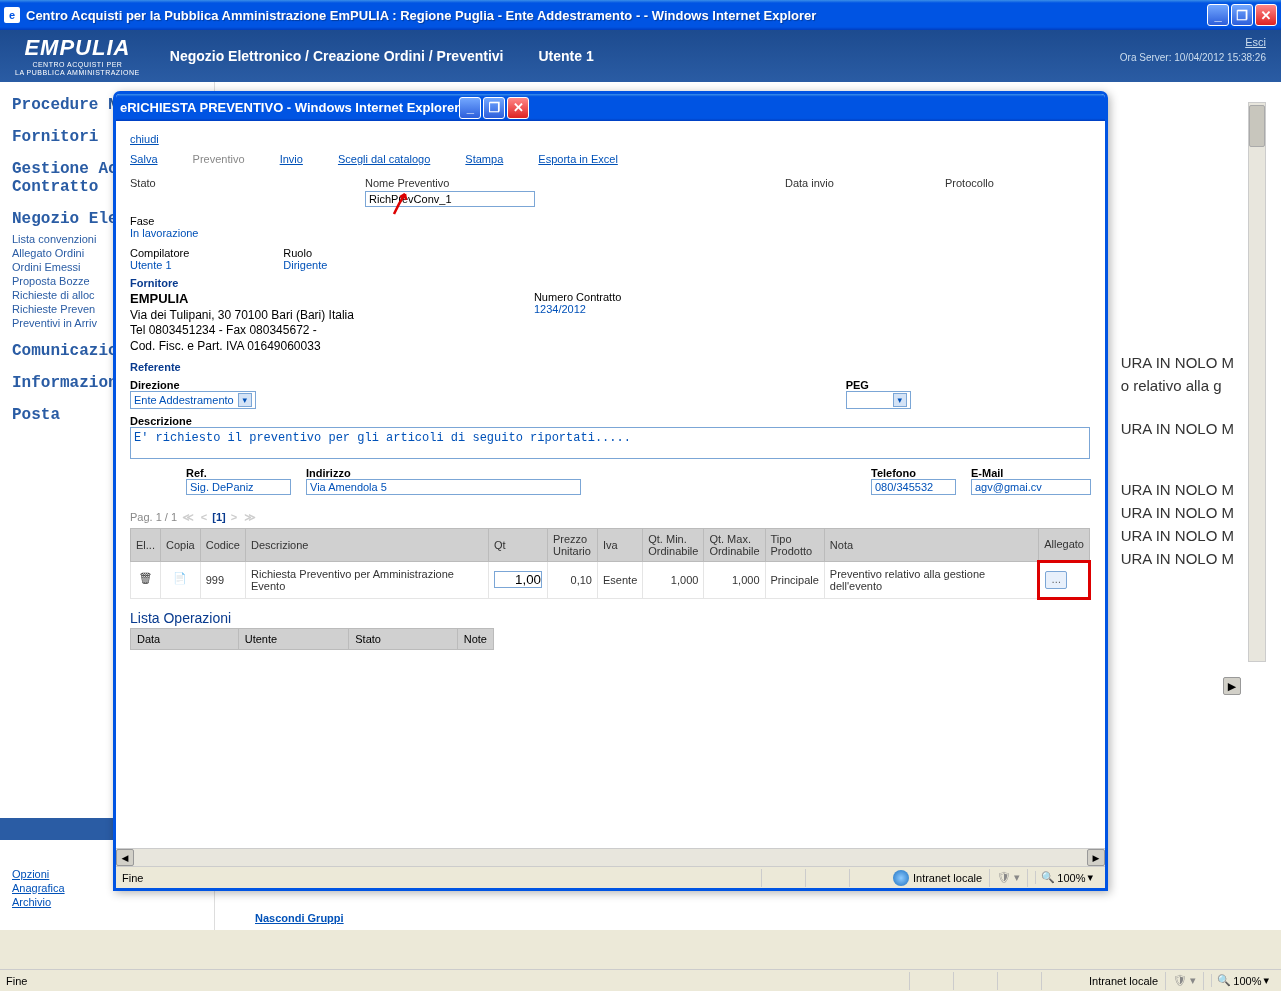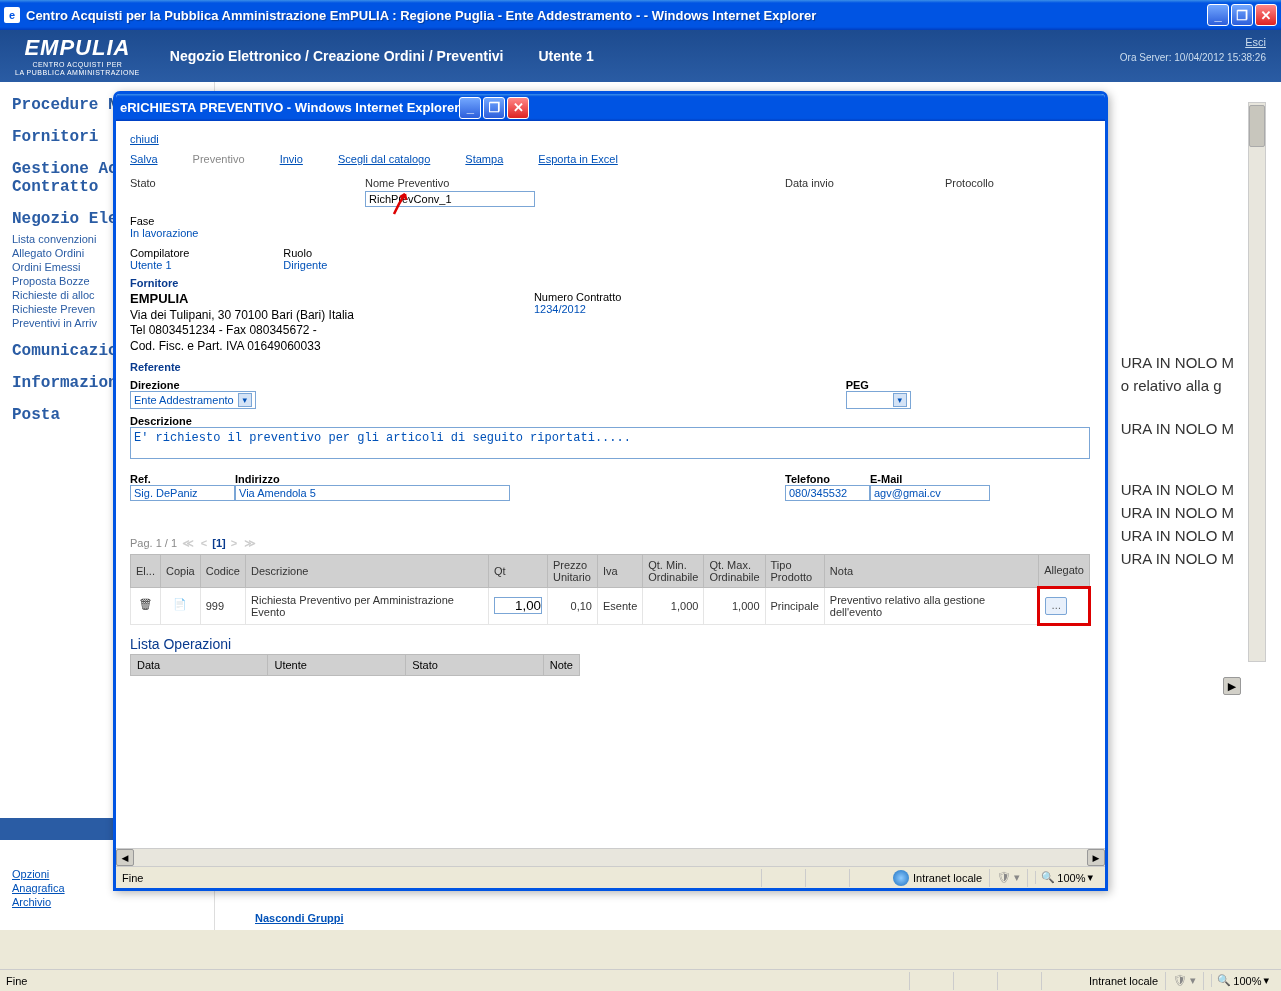--- a/index.html
+++ b/index.html
@@ -63,38 +63,38 @@
 .supplier-info b { font-size: 13px; }
 
 .row2 { display: flex; gap: 50px; margin-top: 6px; }
 .row2 .col { display: flex; flex-direction: column; }
 .row2 .col .lbl { font-weight: bold; font-size: 11px; }
 
 .select-box { border: 1px solid #7ba6d6; padding: 1px 3px; font-size: 11px; background: #fff; color: #0051B8; display: inline-flex; align-items: center; }
 .select-box .arrow { width: 14px; height: 14px; background: #d4e3f6; border:1px solid #7ba6d6; margin-left: 4px; display:flex; align-items:center; justify-content:center; font-size:9px; color:#0051B8;}
 textarea { border: 1px solid #7ba6d6; font-family: 'Courier New', monospace; font-size: 12px; padding: 3px; color: #0051B8; width: 960px; height: 32px; resize: none; }
 
-.fields-row { display: flex; margin-top: 12px; }
+.fields-row { display: flex; gap: 15px; margin-top: 6px; justify-content: flex-end; }
 .fields-row .f { display: flex; flex-direction: column; }
 .fields-row .f .lbl { font-weight: bold; font-size: 11px; }
 .fields-row .f input { border: 1px solid #7ba6d6; padding: 1px 3px; font-size: 11px; color: #0051B8; }
 
-.pager { margin-top: 36px; font-size: 11px; color: #888; }
+.pager { margin-top: 16px; font-size: 11px; color: #888; }
 .pager b { color: #083a8e; }
 .pager .pn { color: #ccc; font-weight: bold; margin: 0 2px; cursor:pointer; }
 
 .data-table { width: 100%; border-collapse: collapse; margin-top: 4px; font-size: 11px; }
 .data-table th { background: #d0d0d0; text-align: left; padding: 4px 5px; font-weight: normal; border: 1px solid #bbb; color: #333; }
 .data-table td { padding: 6px 5px; border: 1px solid #e5e5e5; vertical-align: middle; color: #333; }
 .data-table .ic { width: 16px; height:16px; display:inline-block; cursor:pointer; }
 .attach-btn { width:22px; height:18px; border:1px solid #7ba6d6; background:#e8f0fb; cursor:pointer; display:flex; align-items:center; justify-content:center; font-size:10px; color:#555; border-radius:2px; }
 .highlight-cell { border: 3px solid #d00 !important; border-radius: 6px; padding:2px 3px; }
 
 .lista-op { color: #083a8e; font-size: 14px; margin-top: 10px; }
-.op-table { width: 450px; border-collapse: collapse; margin-top: 2px; }
+.op-table { width: 364px; border-collapse: collapse; margin-top: 2px; }
 .op-table th { background: #d0d0d0; text-align: left; padding: 4px 6px; font-weight: normal; border: 1px solid #bbb; font-size: 11px; }
 
 
 .modal-hscroll { height: 18px; background: #e8e6dd; border-top: 1px solid #ccc; display: flex; }
 .modal-hscroll .sb-btn { width: 18px; background: #d2d0c8; border: 1px solid #999; border-radius: 2px; display:flex; align-items:center; justify-content:center; font-size:9px; }
 .modal-hscroll .sb-track { flex: 1; }
 
 
 .modal-status { height: 22px; background: #ece9d8; border-top: 1px solid #ccc; display: flex; align-items: center; font-size: 11px; padding: 0 6px; }
 .modal-status .zone { margin-left: auto; display: flex; align-items: center; gap: 4px; }

